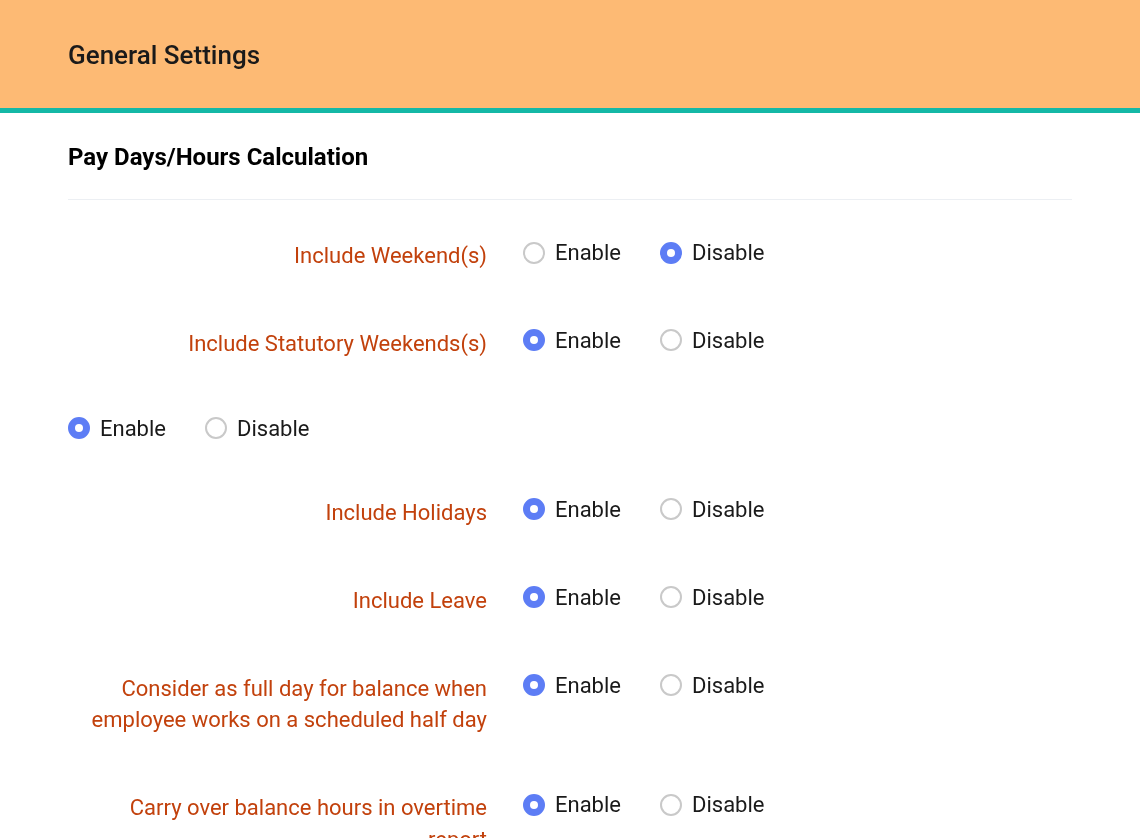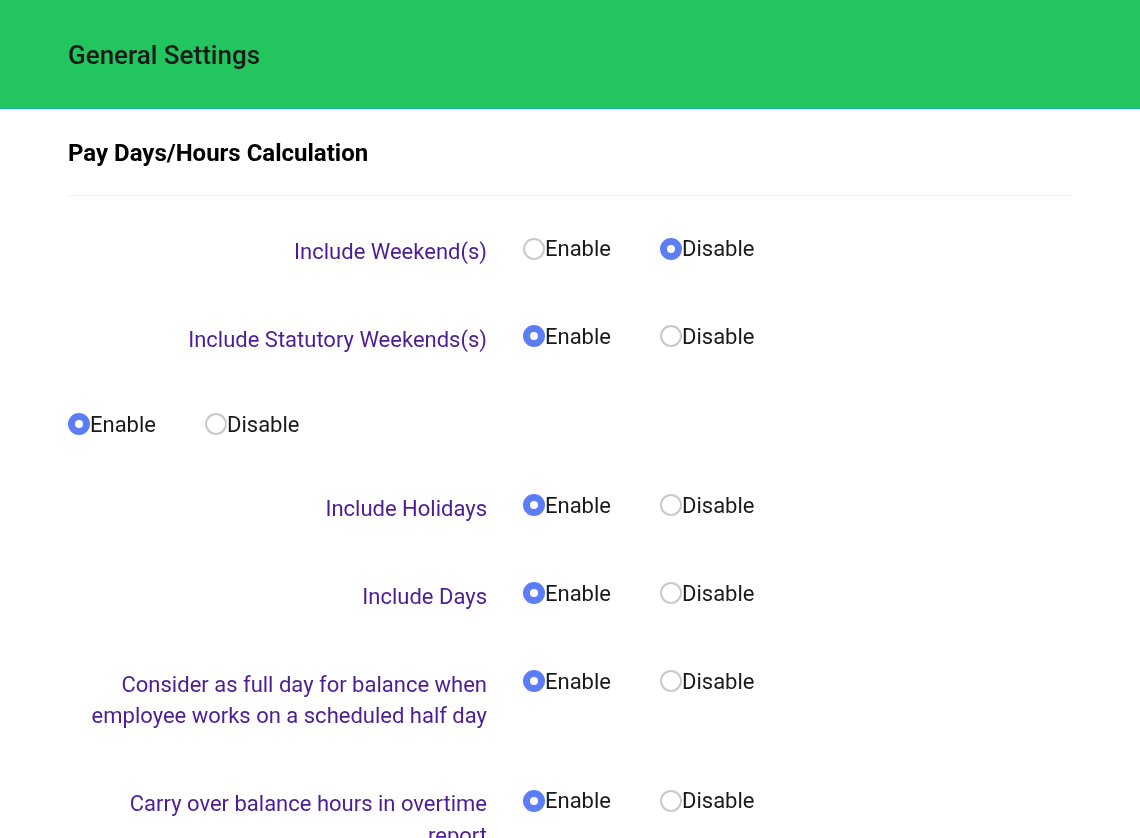--- a/index.html
+++ b/index.html
@@ -8,23 +8,23 @@
       padding: 0;
     }
     body {
       font-family: -apple-system, BlinkMacSystemFont, "Segoe UI", Roboto, "Helvetica Neue", Arial, sans-serif;
       background: #ffffff;
       color: #1a1a1a;
       width: 1140px;
       height: 838px;
     }
     .header {
-      background: #22c55e;
+      background: #fdba74;
       padding: 40px 68px 38px 68px;
-      border-bottom: 1px solid #14b8a6;
+      border-bottom: 5px solid #14b8a6;
     }
     .page-title {
       font-size: 26px;
       font-weight: 500;
       color: #1a1a1a;
     }
     .content {
       padding: 30px 68px;
     }
     .section-title {
@@ -38,33 +38,34 @@
     .setting-row {
       display: flex;
       align-items: flex-start;
       margin-bottom: 56px;
     }
     .setting-label {
       width: 455px;
       text-align: right;
       font-size: 22px;
       font-weight: 400;
-      color: #4c1d95;
+      color: #c2410c;
       padding-right: 36px;
       line-height: 1.45;
     }
     .setting-options {
       display: flex;
       align-items: center;
       gap: 22px;
       padding-top: 0px;
     }
     .radio-option {
       display: flex;
       align-items: center;
+      gap: 10px;
       cursor: pointer;
     }
     .radio {
       width: 22px;
       height: 22px;
       border-radius: 50%;
       border: 2px solid #c9c9c9;
       position: relative;
       flex-shrink: 0;
     }
@@ -147,21 +148,21 @@
             <span class="radio selected"></span>
             <span class="radio-label">Enable</span>
           </div>
           <div class="radio-option">
             <span class="radio"></span>
             <span class="radio-label">Disable</span>
           </div>
         </div>
       </div>
       <div class="setting-row">
-        <div class="setting-label">Include Days</div>
+        <div class="setting-label">Include Leave</div>
         <div class="setting-options">
           <div class="radio-option option-enable">
             <span class="radio selected"></span>
             <span class="radio-label">Enable</span>
           </div>
           <div class="radio-option">
             <span class="radio"></span>
             <span class="radio-label">Disable</span>
           </div>
         </div>

